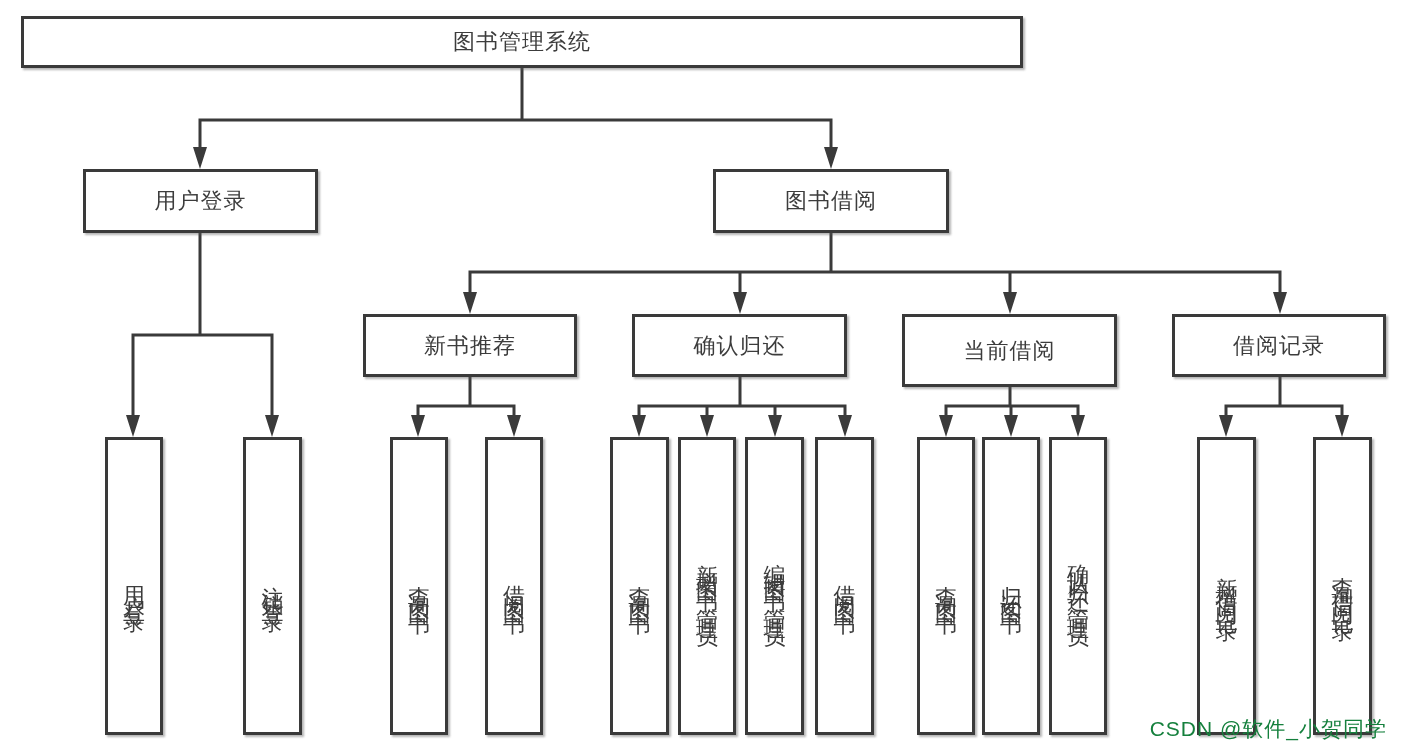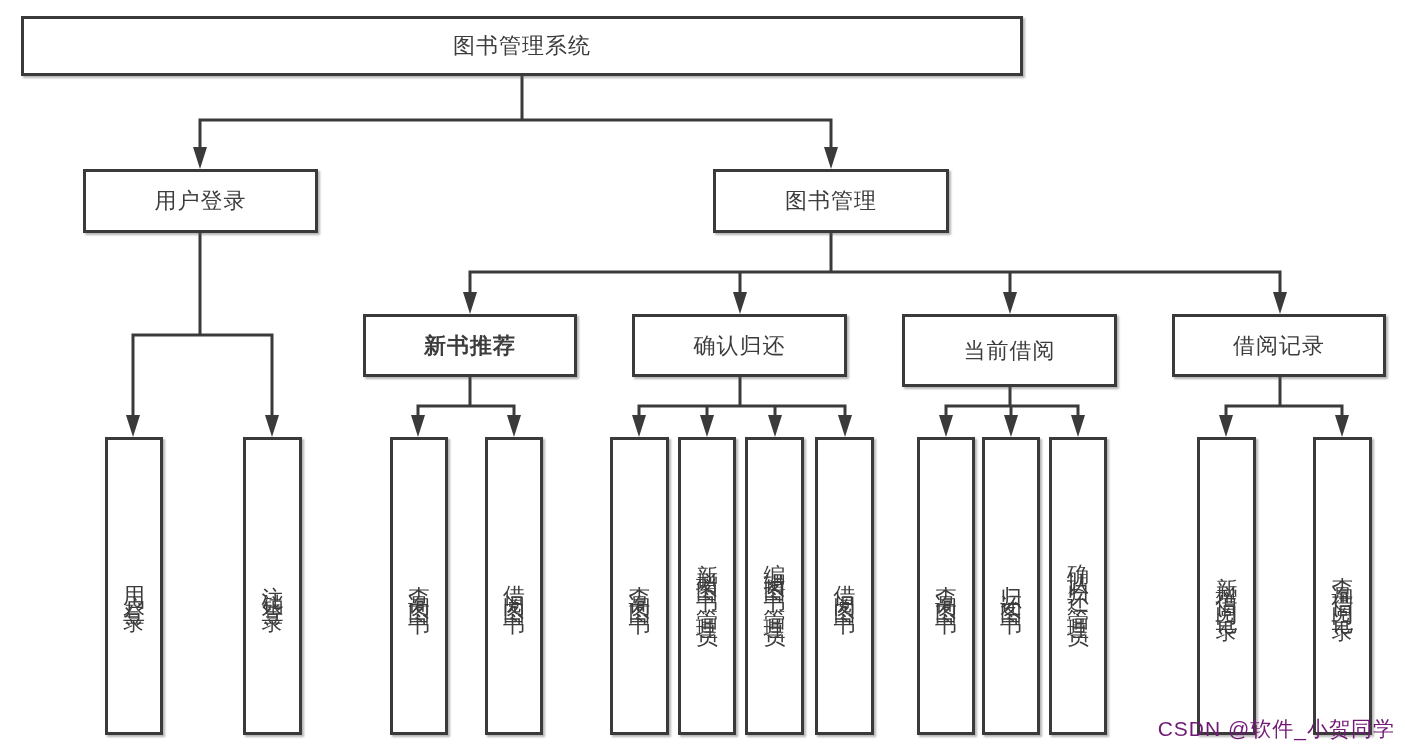--- a/index.html
+++ b/index.html
@@ -50,24 +50,24 @@
   .leaf span {
     writing-mode: vertical-rl;
     text-orientation: mixed;
     font-size: 22px;
     color: #3c3c3c;
     letter-spacing: 9px;
     line-height: 1;
   }
   #watermark {
     position: absolute;
-    right: 10px;
+    right: 18px;
     bottom: 4px;
     font-size: 21px;
-    color: #701a75;
+    color: #15803d;
     letter-spacing: 1px;
     z-index: 10;
     white-space: nowrap;
   }
 </style>
 </head>
 <body>
 
 <div id="canvas">
 
@@ -88,32 +88,32 @@
     <path class="cline" d="M740 377 V407.5 M637.5 406 H846.5 M639 406 V417 M707 406 V417 M775 406 V417 M845 406 V417"></path>
     <path class="carrow" d="M632 415 L646 415 L639 437 Z M700 415 L714 415 L707 437 Z M768 415 L782 415 L775 437 Z M838 415 L852 415 L845 437 Z"></path>
 
     <path class="cline" d="M1010 377 V407.5 M944.5 406 H1079.5 M946 406 V417 M1011 406 V417 M1078 406 V417"></path>
     <path class="carrow" d="M939 415 L953 415 L946 437 Z M1004 415 L1018 415 L1011 437 Z M1071 415 L1085 415 L1078 437 Z"></path>
 
     <path class="cline" d="M1280 377 V407.5 M1224.5 406 H1343.5 M1226 406 V417 M1342 406 V417"></path>
     <path class="carrow" d="M1219 415 L1233 415 L1226 437 Z M1335 415 L1349 415 L1342 437 Z"></path>
   </svg>
 
-  <div class="box" style="left:21px; top:16px; width:1002px; height:60px;">
+  <div class="box" style="left:21px; top:16px; width:1002px; height:52px;">
     <span>图书管理系统</span>
   </div>
 
   <div class="box" style="left:83px; top:169px; width:235px; height:64px;">
     <span>用户登录</span>
   </div>
   <div class="box" style="left:713px; top:169px; width:236px; height:64px;">
-    <span>图书管理</span>
+    <span>图书借阅</span>
   </div>
 
-  <div class="box" style="left:363px; top:314px; width:214px; height:63px;font-weight:bold;">
+  <div class="box" style="left:363px; top:314px; width:214px; height:63px;">
     <span>新书推荐</span>
   </div>
   <div class="box" style="left:632px; top:314px; width:215px; height:63px;">
     <span>确认归还</span>
   </div>
   <div class="box" style="left:902px; top:314px; width:215px; height:73px;">
     <span>当前借阅</span>
   </div>
   <div class="box" style="left:1172px; top:314px; width:214px; height:63px;">
     <span>借阅记录</span>

